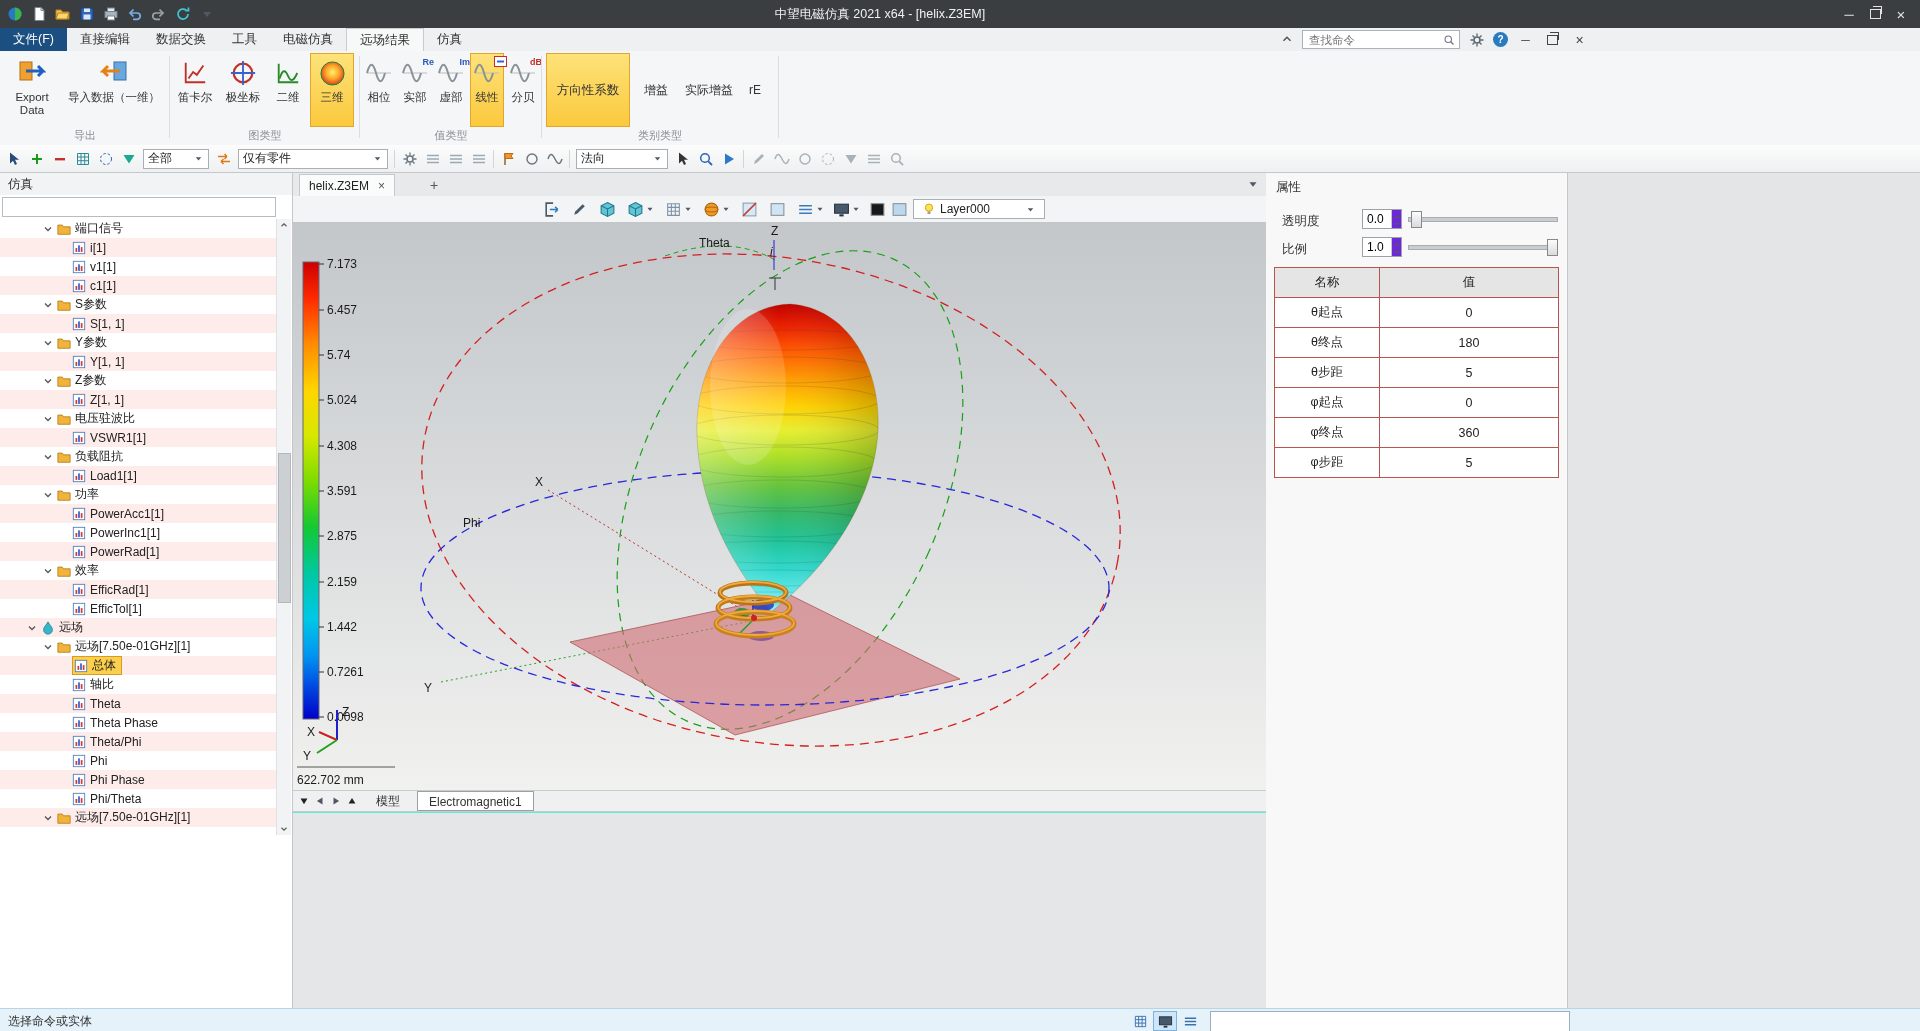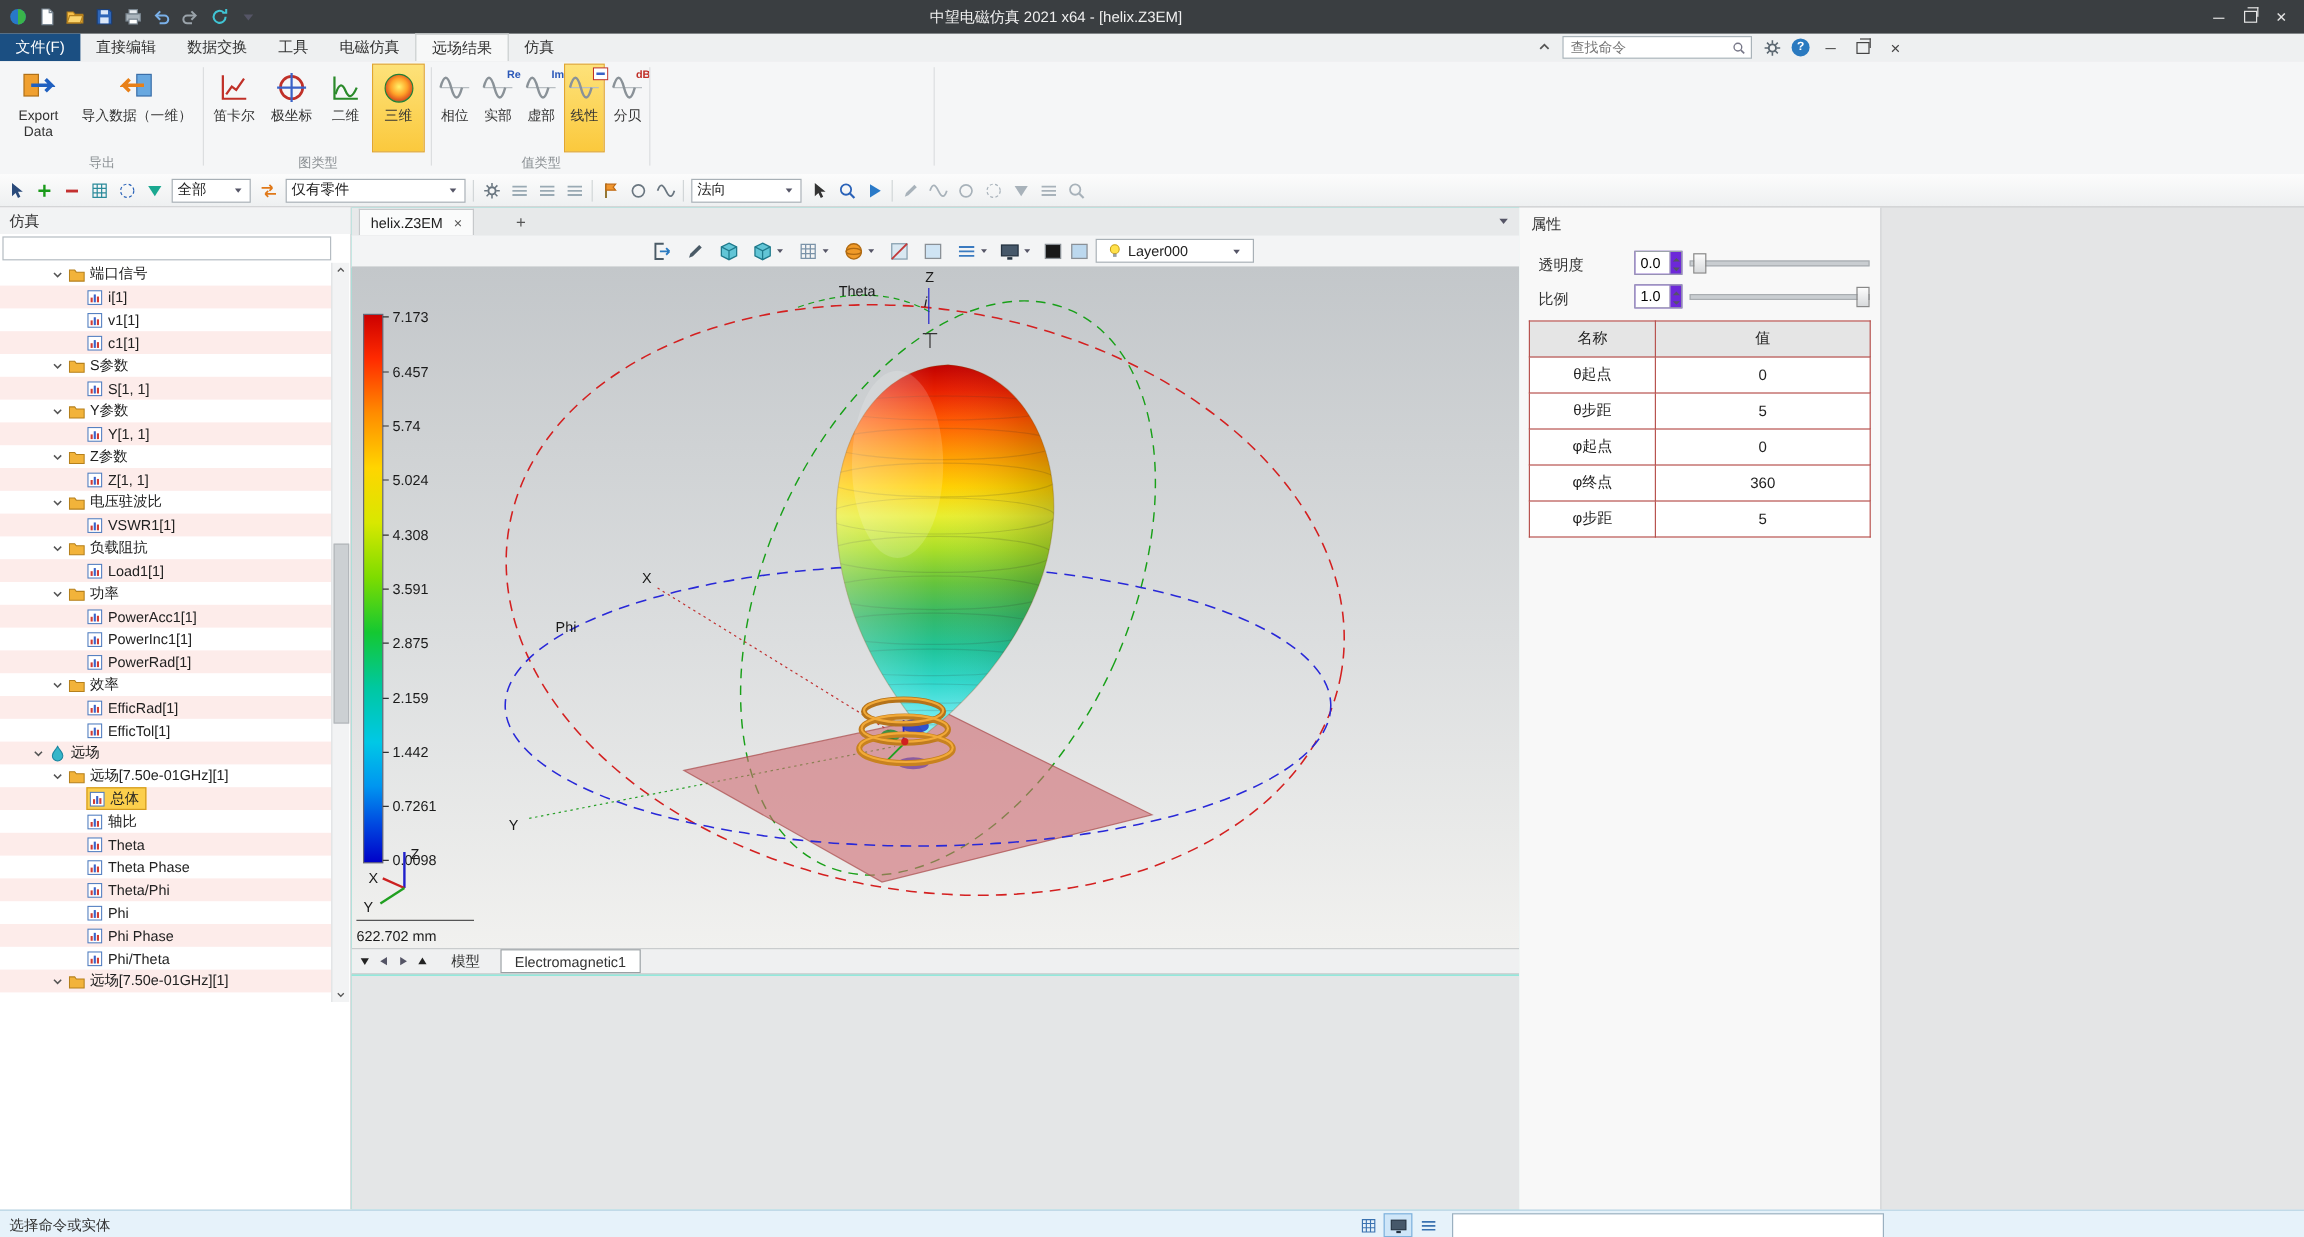--- a/index.html
+++ b/index.html
@@ -468,20 +468,35 @@
               <path d="M1 12c3-11 6-11 9 0s6 11 9 0" stroke="#8a9298" stroke-width="2" fill="none"></path>
             </svg>
           <span class="badge red">dB</span>
         </span>
         <span>分贝</span>
       </div>
       <div class="rgl">值类型</div>
     </div>
     <div class="rsep" style="left:541px"></div>
 
+    <div class="rgroup" style="left:542px;width:236px">
+      <div class="rbtn hl" style="left:4px;width:84px;justify-content:center;padding-top:0">
+        <span style="font-size:12.5px">方向性系数</span>
+      </div>
+      <div class="rtxtbtn" style="left:94px;width:40px;top:26px">
+        <span>增益</span>
+      </div>
+      <div class="rtxtbtn" style="left:138px;width:58px;top:26px">
+        <span>实际增益</span>
+      </div>
+      <div class="rtxtbtn" style="left:200px;width:26px;top:26px">
+        <span>rE</span>
+      </div>
+      <div class="rgl">类别类型</div>
+    </div>
     <div class="rsep" style="left:778px"></div>
   </div>
 
   <div class="toolrow">
     <span class="ti" style="color:#2a4a7a">
         <svg>
           <use href="#s-cursor"></use>
         </svg>
       </span>
     <span class="ti" style="color:#1a9a1a">
@@ -1170,20 +1185,24 @@
       <tbody>
           <tr>
         <th class="cname">名称</th>
         <th class="cval">值</th>
       </tr>
       <tr>
             <td>θ起点</td>
             <td>0</td>
           </tr>
       <tr>
+            <td>θ终点</td>
+            <td>180</td>
+          </tr>
+      <tr>
             <td>θ步距</td>
             <td>5</td>
           </tr>
       <tr>
             <td>φ起点</td>
             <td>0</td>
           </tr>
       <tr>
             <td>φ终点</td>
             <td>360</td>

